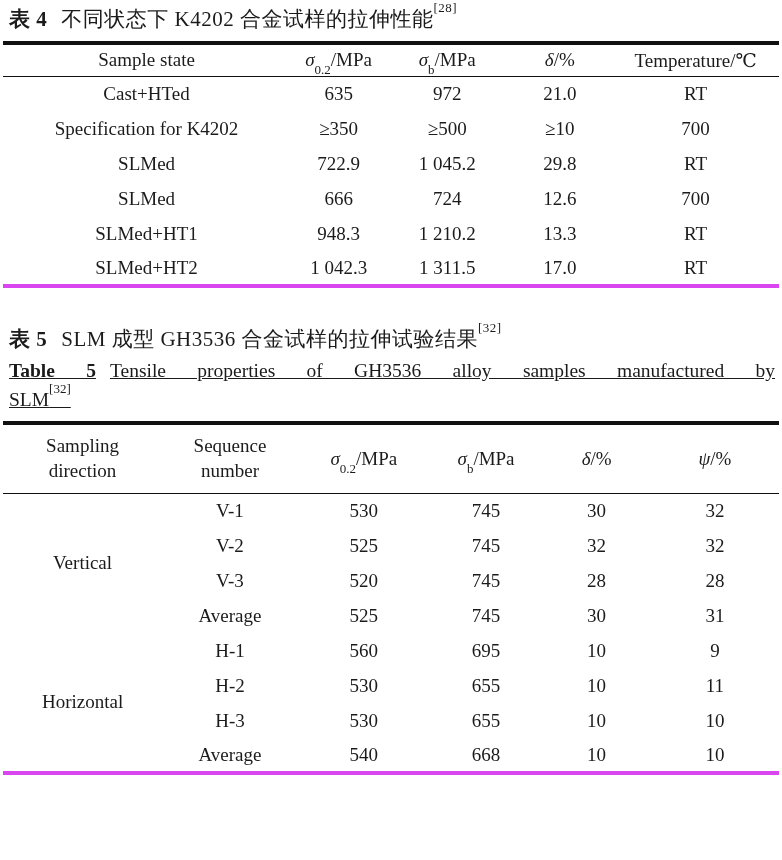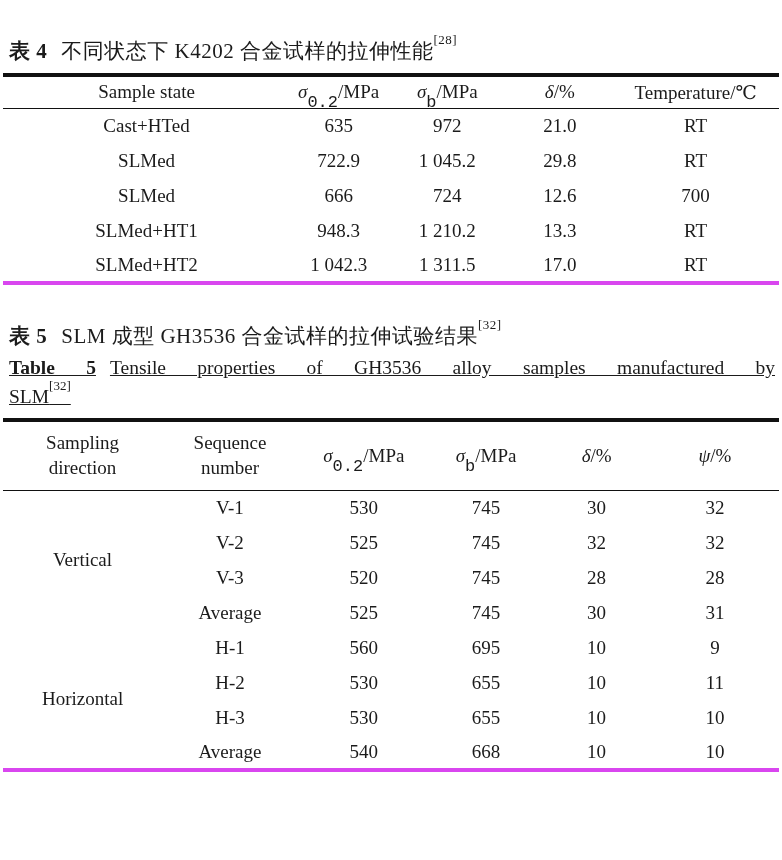--- a/index.html
+++ b/index.html
@@ -10,21 +10,20 @@
     height: 860px;
     overflow: hidden;
     font-family: "Liberation Serif", "DejaVu Serif", serif;
     color: #1b1b1b;
   }
   .page {
     box-sizing: border-box;
     width: 782px;
     height: 683px;
     padding: 4px 3px 0 3px;
-    margin-top: 32px;
   }
   
   .cap-zh {
     font-size: 21px;
     line-height: 30px;
     padding-left: 6px;
     letter-spacing: 0.5px;
     white-space: nowrap;
   }
   .cap-zh .cap-label { font-weight: bold; margin-right: 14px; }
@@ -65,25 +64,24 @@
     padding: 0;
     overflow: hidden;
   }
   #table4 thead tr { height: 33px; }
   #table4 tbody tr { height: 35px; }
   #table5 thead tr { height: 70px; }
   #table5 tbody tr { height: 35px; }
   #table5 thead th { line-height: 1.28; }
   .greek { font-style: italic; }
   sub.hsub {
-    font-size: 17px;
+    font-size: 13px;
     position: relative;
     top: 0.25em;
     line-height: 0;
-    font-family: Liberation Mono, monospace;
   }
   .gap-between { height: 36px; }
   .t5-caption-block { margin-top: 2px; text-decoration: underline; }
 </style>
 </head>
 <body>
 
 <div class="page">
 
   <section>
@@ -108,20 +106,27 @@
           <th>Temperature/℃</th>
         </tr>
       </thead>
       <tbody id="t4-body">
           <tr>
             <td>Cast+HTed</td>
             <td>635</td>
             <td>972</td>
             <td>21.0</td>
             <td>RT</td>
+          </tr>
+          <tr>
+            <td>Specification for K4202</td>
+            <td>≥350</td>
+            <td>≥500</td>
+            <td>≥10</td>
+            <td>700</td>
           </tr>
           <tr>
             <td>SLMed</td>
             <td>722.9</td>
             <td>1 045.2</td>
             <td>29.8</td>
             <td>RT</td>
           </tr>
           <tr>
             <td>SLMed</td>

